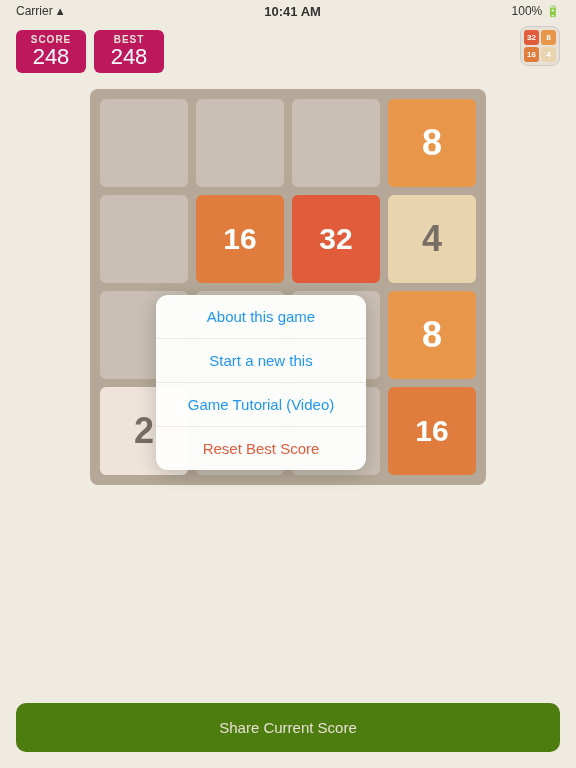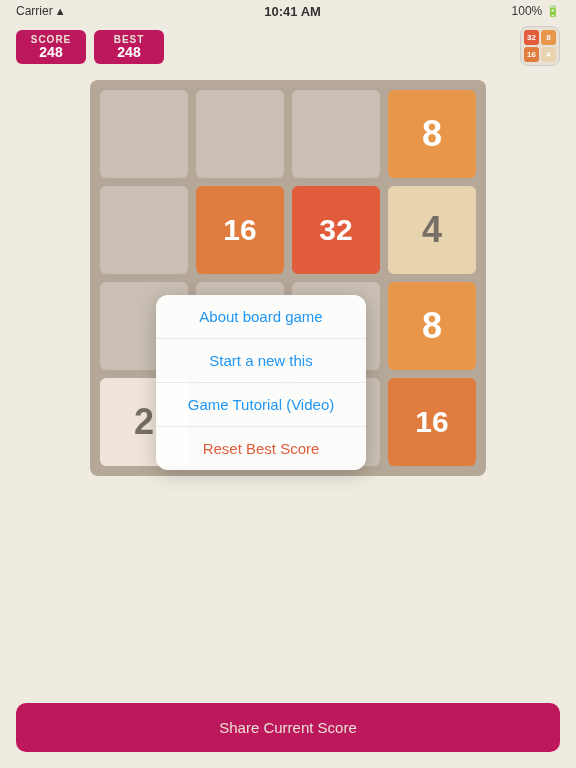--- a/index.html
+++ b/index.html
@@ -46,23 +46,23 @@
 
     .score-box .label {
       font-size: 10px;
       color: #e8e0d5;
       text-transform: uppercase;
       font-weight: 700;
       letter-spacing: 1px;
     }
 
     .score-box .value {
-      font-size: 14px;
+      font-size: 22px;
       color: #fff;
-      font-weight: 700;
+      font-weight: 400;
       line-height: 1.1;
     }
 
     
     .app-icon {
       position: absolute;
       top: 26px;
       right: 16px;
       width: 40px;
       height: 40px;
@@ -154,21 +154,21 @@
       bottom: 0;
       left: 0;
       right: 0;
       padding: 8px 16px 16px;
       display: flex;
       flex-direction: column;
       gap: 8px;
     }
 
     .bottom-btn {
-      background: #be185d;
+      background: #4d7c0f;
       border: none;
       border-radius: 10px;
       padding: 16px;
       text-align: center;
       font-size: 15px;
       color: #e8e0d5;
       cursor: pointer;
       width: 100%;
     }
   </style>
@@ -221,21 +221,21 @@
       <div class="tile tile-empty"></div>
       <div class="tile tile-8">8</div>
       <div class="tile tile-2">2</div>
       <div class="tile tile-empty"></div>
       <div class="tile tile-empty"></div>
       <div class="tile tile-16">16</div>
     </div>
 </div>
 
 <div class="context-menu" id="context-menu">
-    <div class="context-menu-item" style="color: rgb(33, 150, 243);">About board game</div>
+    <div class="context-menu-item" style="color: rgb(33, 150, 243);">About this game</div>
     <div class="context-menu-item" style="color: rgb(33, 150, 243);">Start a new this</div>
     <div class="context-menu-item" style="color: rgb(33, 150, 243);">Game Tutorial (Video)</div>
     <div class="context-menu-item" style="color: rgb(224, 92, 58);">Reset Best Score</div>
   </div>
 
 <div class="bottom-buttons">
   <button class="bottom-btn">Share Current Score</button>
 </div>
 
 </body></html>

